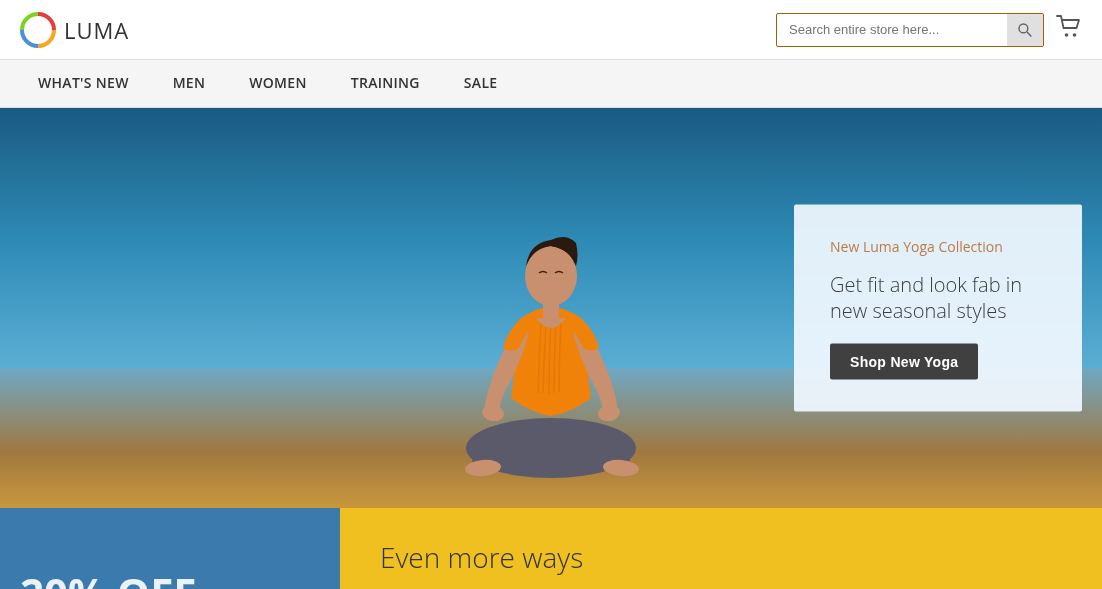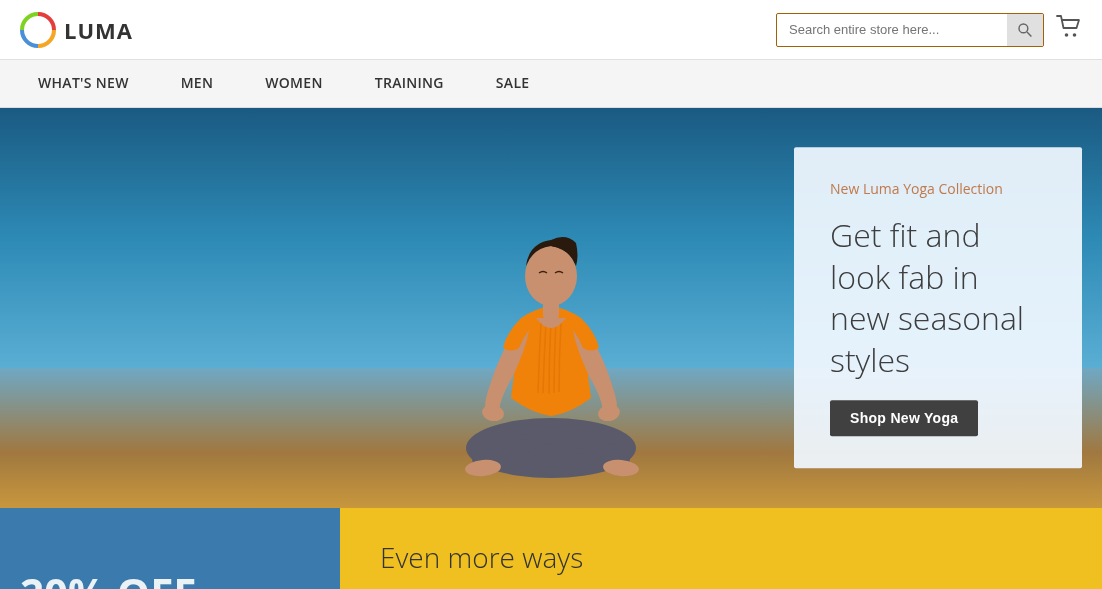--- a/index.html
+++ b/index.html
@@ -19,21 +19,21 @@
       display: flex;
       align-items: center;
       gap: 8px;
     }
     .logo-icon {
       width: 36px;
       height: 36px;
     }
     .logo-text {
       font-size: 22px;
-      font-weight: 700;
+      font-weight: 400;
       color: #333;
       letter-spacing: 1px;
       text-transform: uppercase;
     }
     .header-right {
       display: flex;
       align-items: center;
       gap: 12px;
     }
     .search-bar {
@@ -74,21 +74,21 @@
       background: #f5f5f5;
       border-bottom: 1px solid #ddd;
       height: 48px;
       display: flex;
       align-items: center;
       padding: 0 20px;
     }
     .nav-items {
       display: flex;
       list-style: none;
-      gap: 16px;
+      gap: 8px;
     }
     .nav-item {
       padding: 0 18px;
       height: 48px;
       display: flex;
       align-items: center;
       font-size: 14px;
       font-weight: 600;
       color: #333;
       cursor: pointer;
@@ -145,21 +145,21 @@
       padding: 32px 36px;
       border-radius: 2px;
     }
     .hero-card-subtitle {
       font-size: 14px;
       color: #c07a4a;
       font-weight: 400;
       margin-bottom: 16px;
     }
     .hero-card-title {
-      font-size: 32px;
+      font-size: 20px;
       font-weight: 300;
       color: #3d3d3d;
       line-height: 1.3;
       margin-bottom: 20px;
     }
     .shop-btn {
       display: inline-block;
       background: #404040;
       color: #fff;
       padding: 10px 20px;

